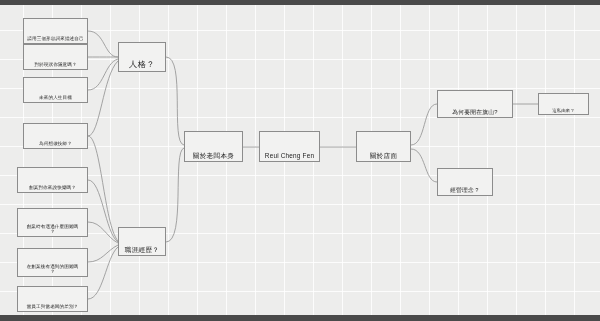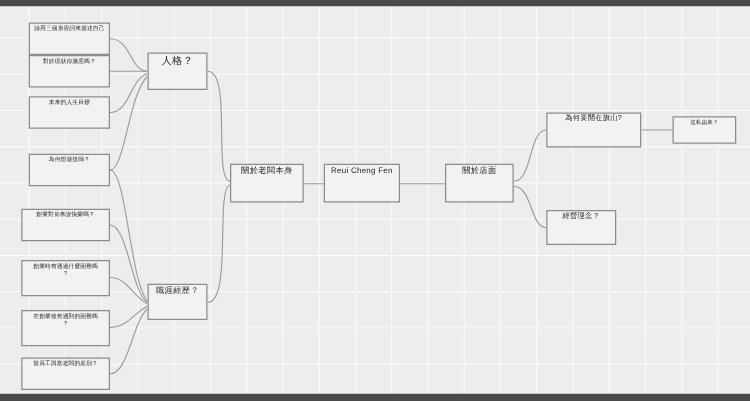--- a/index.html
+++ b/index.html
@@ -50,21 +50,21 @@
     top: 0;
     width: 600px;
     height: 310px;
     z-index: 1;
     pointer-events: none;
   }
   .node {
     position: absolute;
     box-sizing: border-box;
     display: flex;
-    align-items: flex-start;
+    align-items: flex-end;
     justify-content: center;
     text-align: center;
     background: #f2f2f1;
     border: 1px solid #8c8c8c;
     color: #222222;
     line-height: 1.25;
     z-index: 5;
     padding: 1px 2px;
     overflow: hidden;
   }

